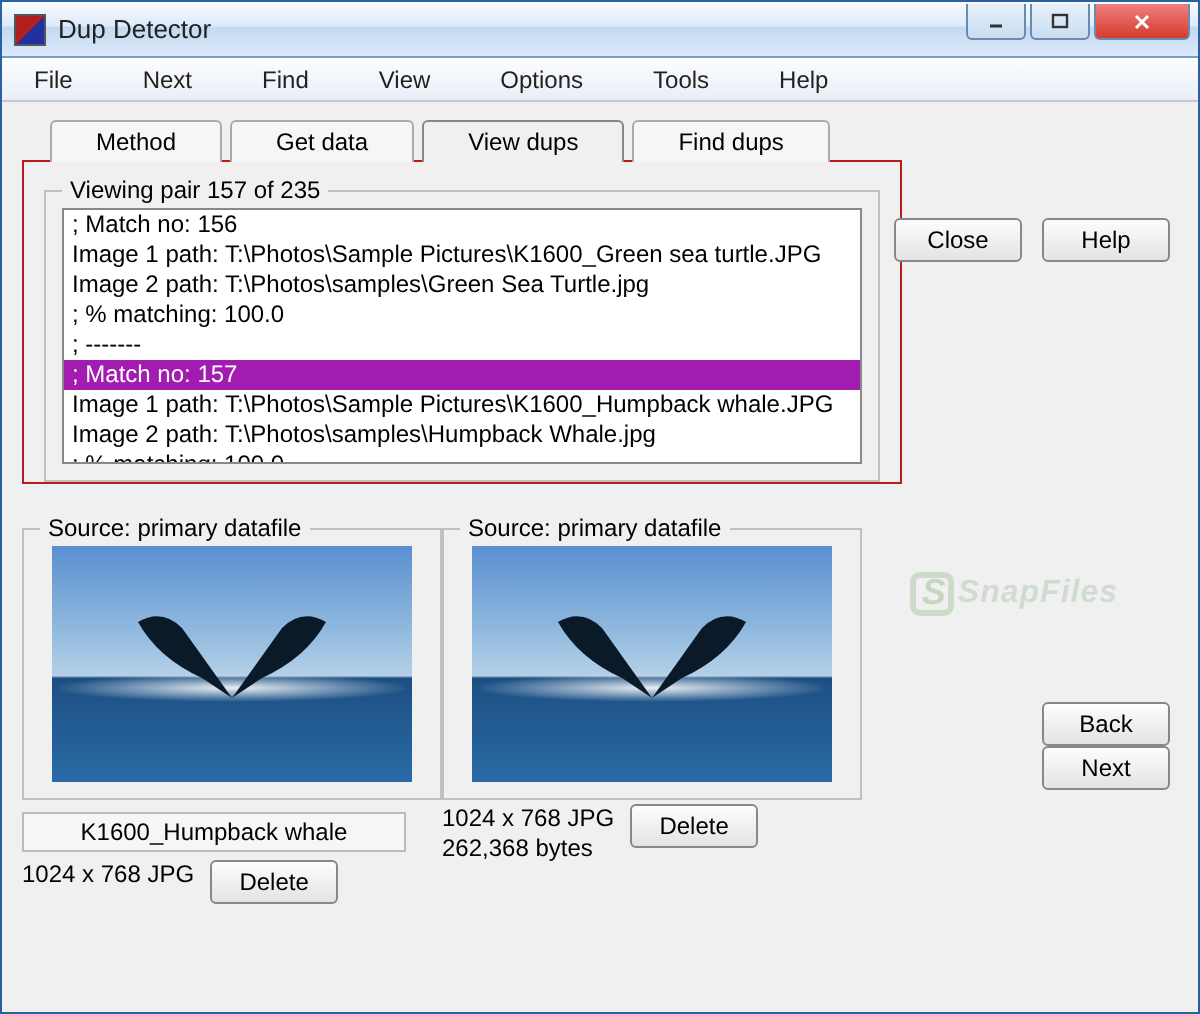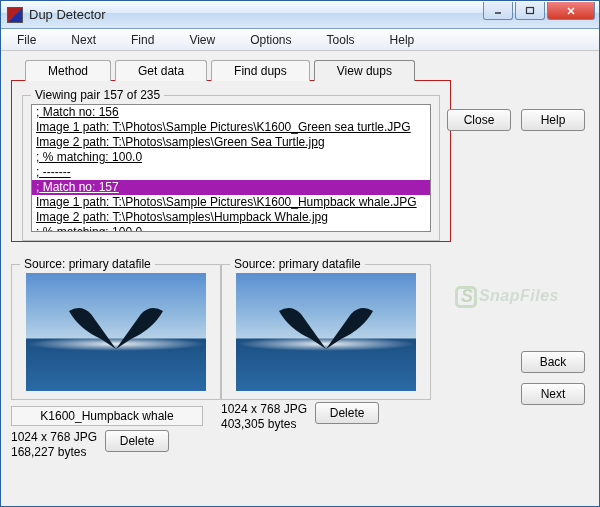--- a/index.html
+++ b/index.html
@@ -108,21 +108,21 @@
 }
 .listbox {
   width: 100%;
   height: 128px;
   background: #fff;
   border: 1px solid #888;
   overflow-y: scroll;
   font-size: 12px;
   line-height: 15px;
 }
-.listrow { padding: 0 4px; white-space: nowrap; text-decoration: underline; }
+.listrow { padding: 0 4px; white-space: nowrap; }
 .listrow.sel { background: #a21caf; color: #fff; }
 .sidebtns {
   position: absolute;
   right: 14px;
   top: 58px;
   display: flex;
   flex-direction: row;
   gap: 10px;
 }
 .btn {
@@ -134,21 +134,20 @@
   font-size: 12px;
   font-family: inherit;
   cursor: default;
 }
 .navbtns {
   position: absolute;
   right: 14px;
   top: 300px;
   display: flex;
   flex-direction: column;
-  gap: 10px;
 }
 .previews {
   display: flex;
   margin-top: 12px;
 }
 .preview {
   width: 210px;
 }
 .preview .group {
   margin-top: 10px;
@@ -265,22 +264,22 @@
     <div class="menuitem">Help</div>
   </div>
 
   <div class="client">
 
     <div class="main-area">
       <div class="main-left">
         <div class="tabs">
           <div class="tab">Method</div>
           <div class="tab">Get data</div>
+          <div class="tab active">View dups</div>
           <div class="tab">Find dups</div>
-          <div class="tab active">View dups</div>
         </div>
 
         <div class="panel">
           <div class="group">
             <div class="group-label">Viewing pair 157 of 235</div>
             <div class="listbox">
               <div class="listrow">; Match no: 156</div>
               <div class="listrow">Image 1 path: T:\Photos\Sample Pictures\K1600_Green sea turtle.JPG</div>
               <div class="listrow">Image 2 path: T:\Photos\samples\Green Sea Turtle.jpg</div>
               <div class="listrow">; % matching: 100.0</div>
@@ -303,41 +302,40 @@
                 <div class="splash"></div>
                 <svg class="tail" width="110" height="70" viewBox="0 0 110 70">
                   <path d="M55 50 L30 15 Q20 5 8 12 Q18 30 40 40 L55 50 L70 40 Q92 30 102 12 Q90 5 80 15 L55 50 Z" fill="#0a1a28"></path>
                 </svg>
               </div>
             </div>
             <div class="filename">K1600_Humpback whale</div>
             <div class="inforow">
               <div class="infotext">
                 <div>1024 x 768 JPG</div>
-                <div>168,227 bytes</div>
               </div>
               <button class="btn">Delete</button>
             </div>
           </div>
 
           <div class="preview">
             <div class="group">
               <div class="group-label">Source: primary datafile</div>
               <div class="thumb">
                 <div class="sky"></div>
                 <div class="splash"></div>
                 <svg class="tail" width="110" height="70" viewBox="0 0 110 70">
                   <path d="M55 50 L30 15 Q20 5 8 12 Q18 30 40 40 L55 50 L70 40 Q92 30 102 12 Q90 5 80 15 L55 50 Z" fill="#0a1a28"></path>
                 </svg>
               </div>
             </div>
             <div class="inforow">
               <div class="infotext">
                 <div>1024 x 768 JPG</div>
-                <div>403,305 bytes</div>
+                <div>262,368 bytes</div>
               </div>
               <button class="btn">Delete</button>
             </div>
           </div>
         </div>
       </div>
     </div>
 
     <div class="sidebtns">
       <button class="btn">Close</button>

